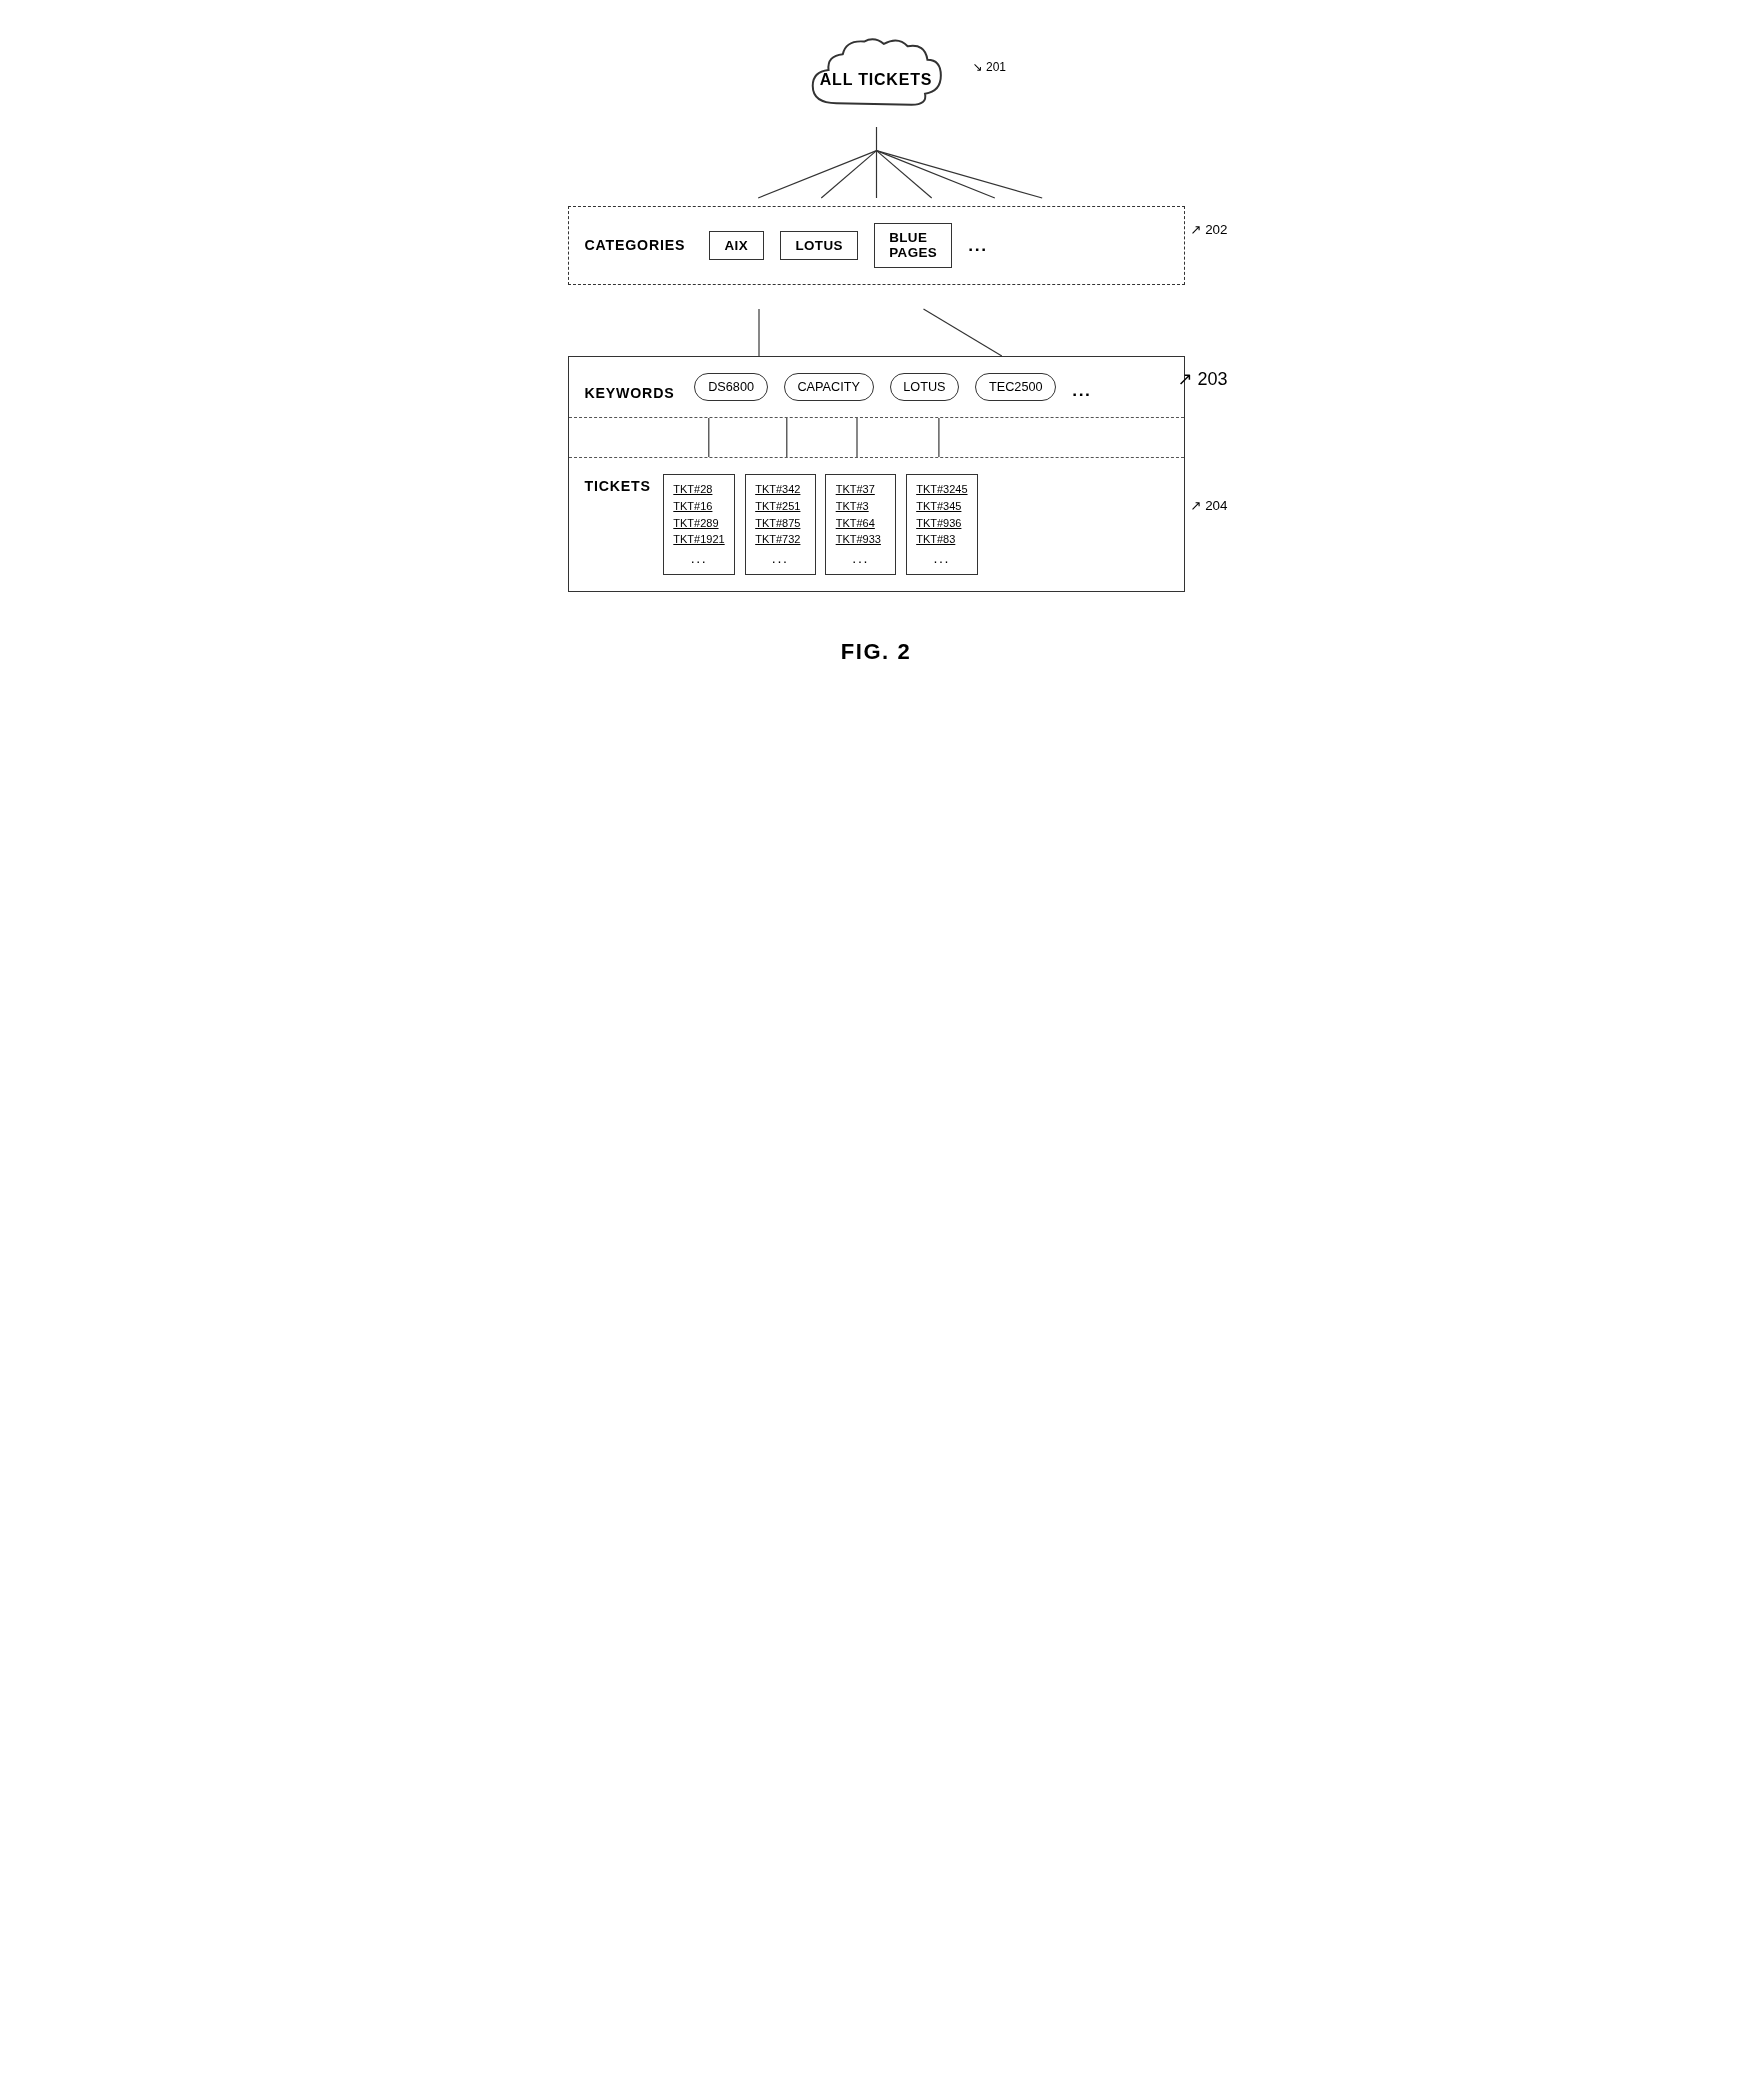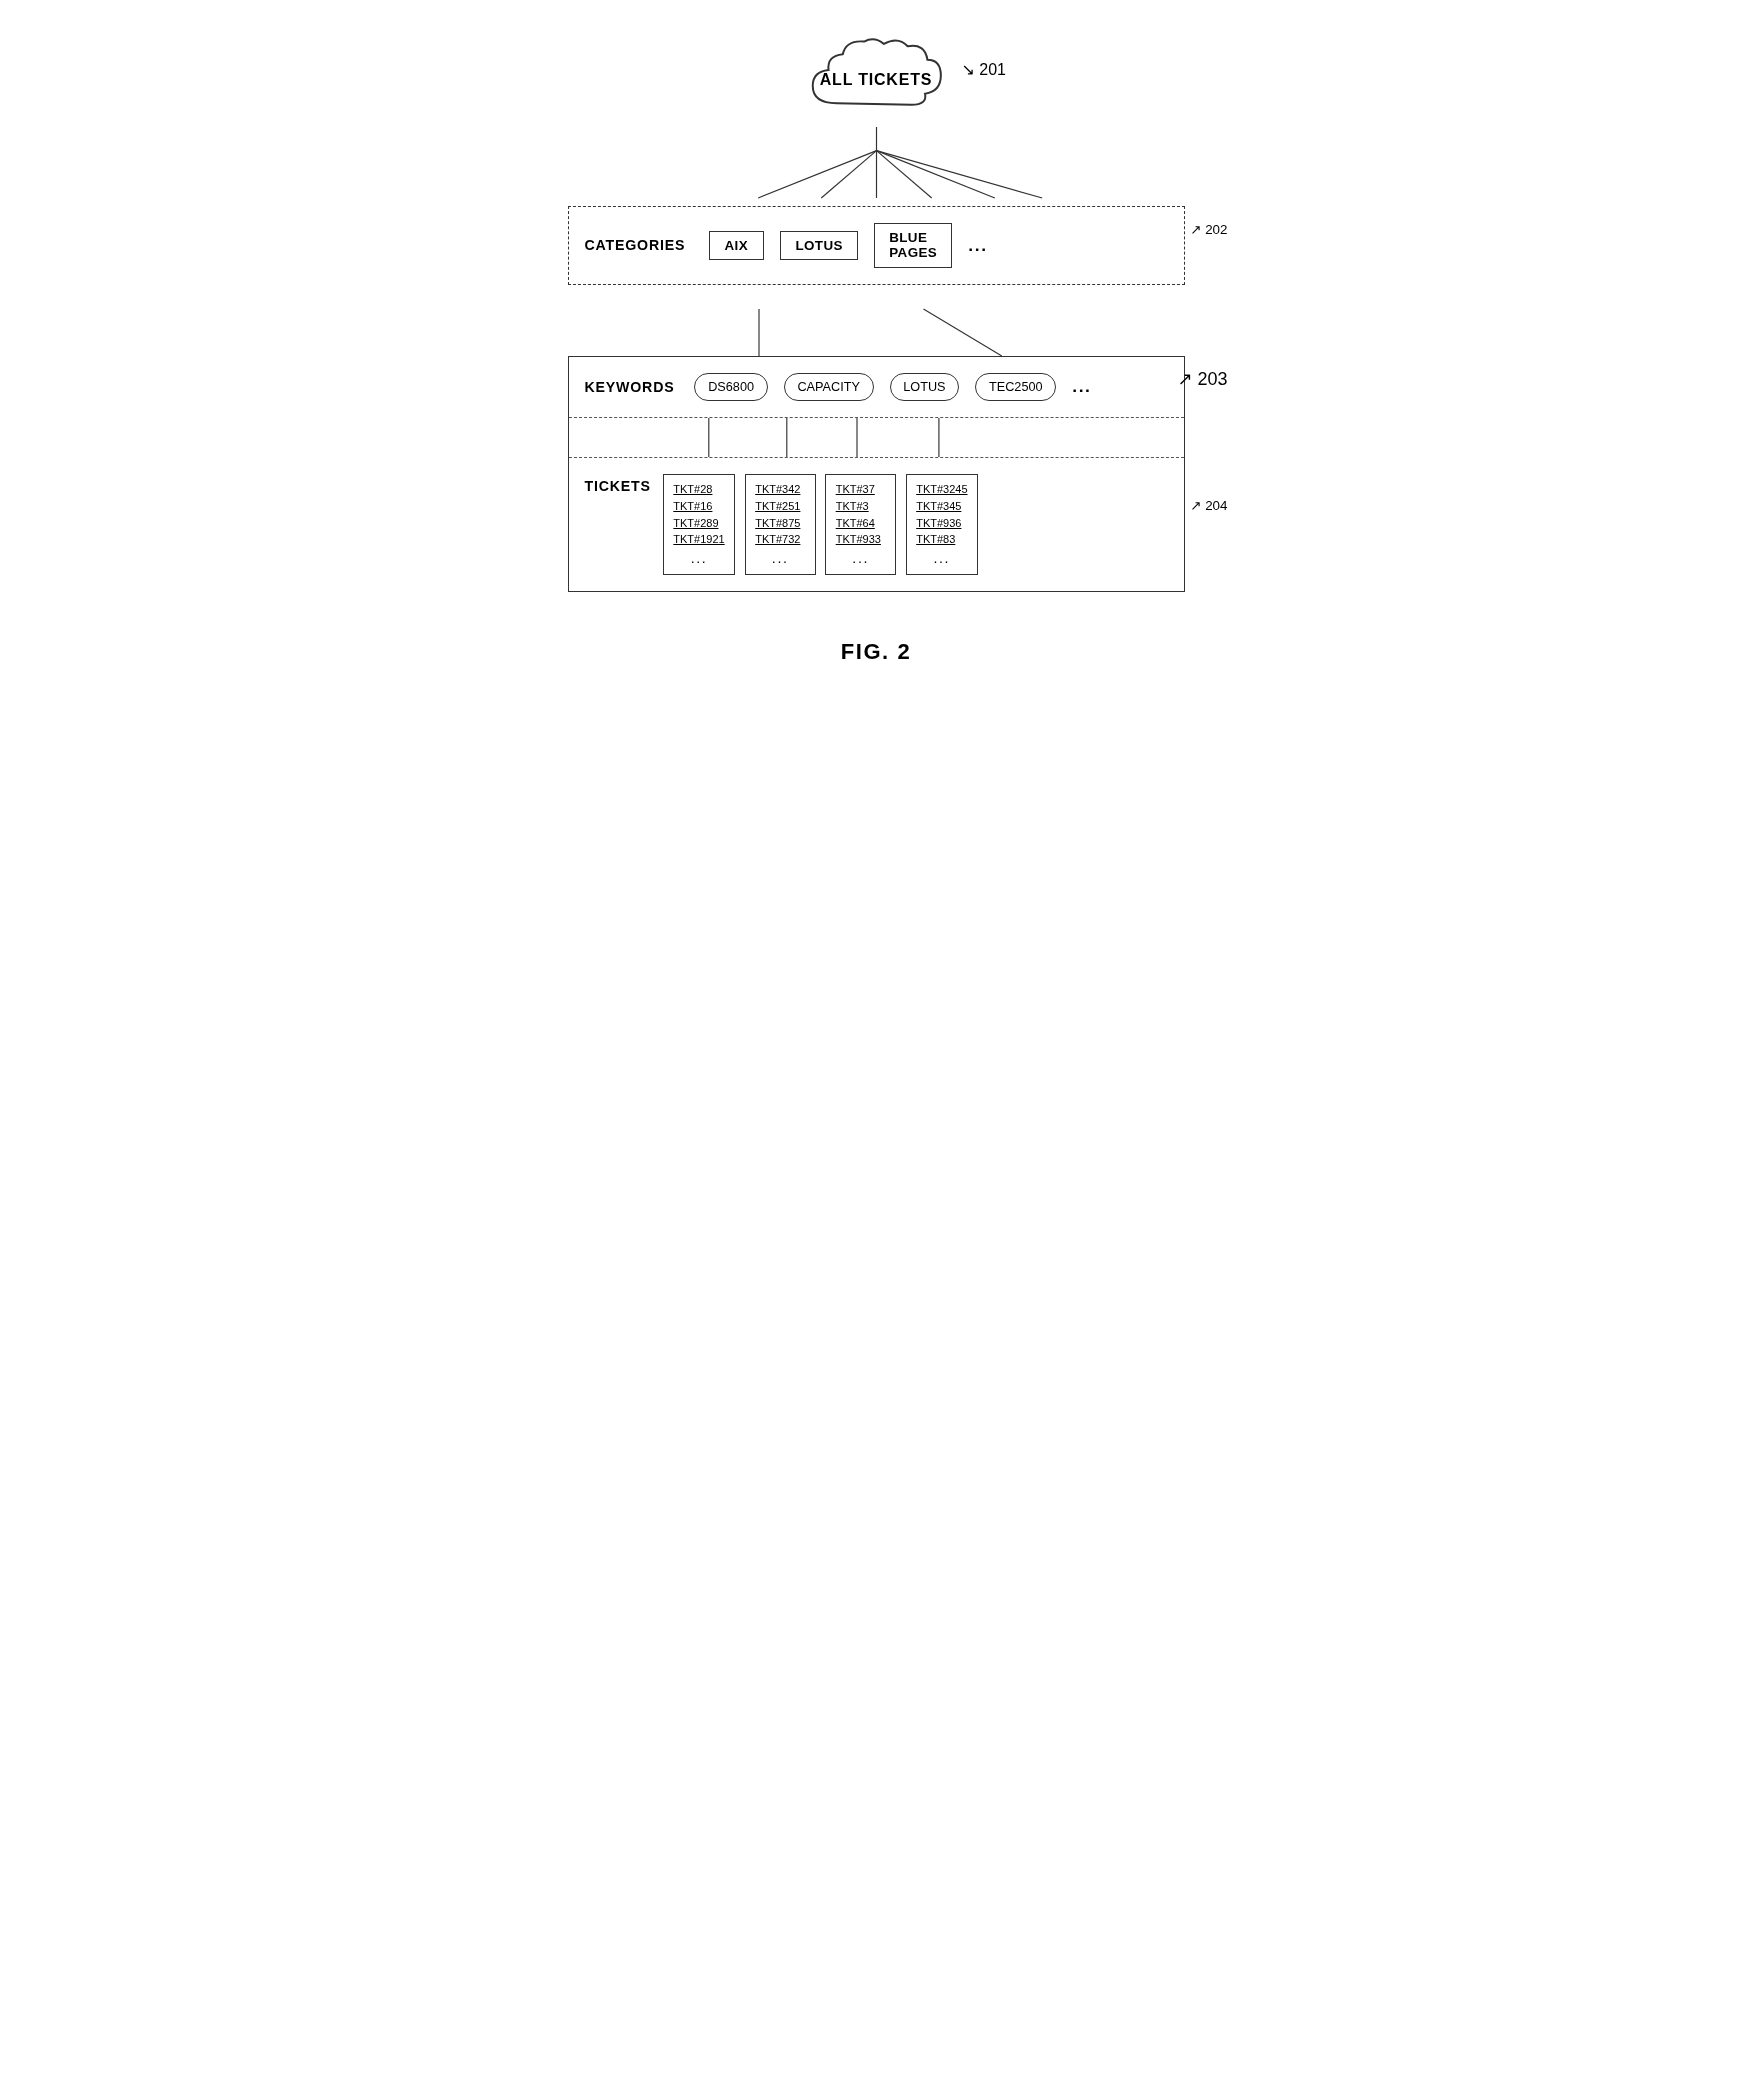--- a/index.html
+++ b/index.html
@@ -97,21 +97,21 @@
     
     .keywords-rankings-section {
       width: 100%;
       border: 1.6px solid #333;
       padding: 0;
       position: relative;
     }
 
     .keywords-row {
       display: flex;
-      align-items: center;
+      align-items: flex-end;
       gap: 16px;
       padding: 16px 16px 16px 16px;
       border-bottom: 1.6px dashed #555;
     }
 
     .keywords-label {
       font-size: 14.2px;
       font-weight: bold;
       margin-right: 4px;
       letter-spacing: 0.8px;
@@ -196,21 +196,21 @@
             Q 138,5 150,18
             Q 172,14 175,35
             Q 192,35 192,55
             Q 192,75 172,78
             Q 175,92 155,92
             Z
           " fill="white" stroke="#333" stroke-width="2.5"></path>
         </svg>
         <span class="cloud-label">ALL TICKETS</span>
       </div>
-      <span style="position:absolute; right:-43px; top:28px; font-size:16px;">↘&nbsp;201</span>
+      <span style="position:absolute; right:-43px; top:28px; font-size:12px;">↘&nbsp;201</span>
     </div>
 
     <svg class="connectors-svg" height="71" viewBox="0 0 780 90">
 
       <line x1="390" y1="0" x2="390" y2="90" stroke="#333" stroke-width="1.5"></line>
 
       <line x1="390" y1="30" x2="240" y2="90" stroke="#333" stroke-width="1.5"></line>
       <line x1="390" y1="30" x2="320" y2="90" stroke="#333" stroke-width="1.5"></line>
       <line x1="390" y1="30" x2="460" y2="90" stroke="#333" stroke-width="1.5"></line>
       <line x1="390" y1="30" x2="540" y2="90" stroke="#333" stroke-width="1.5"></line>

